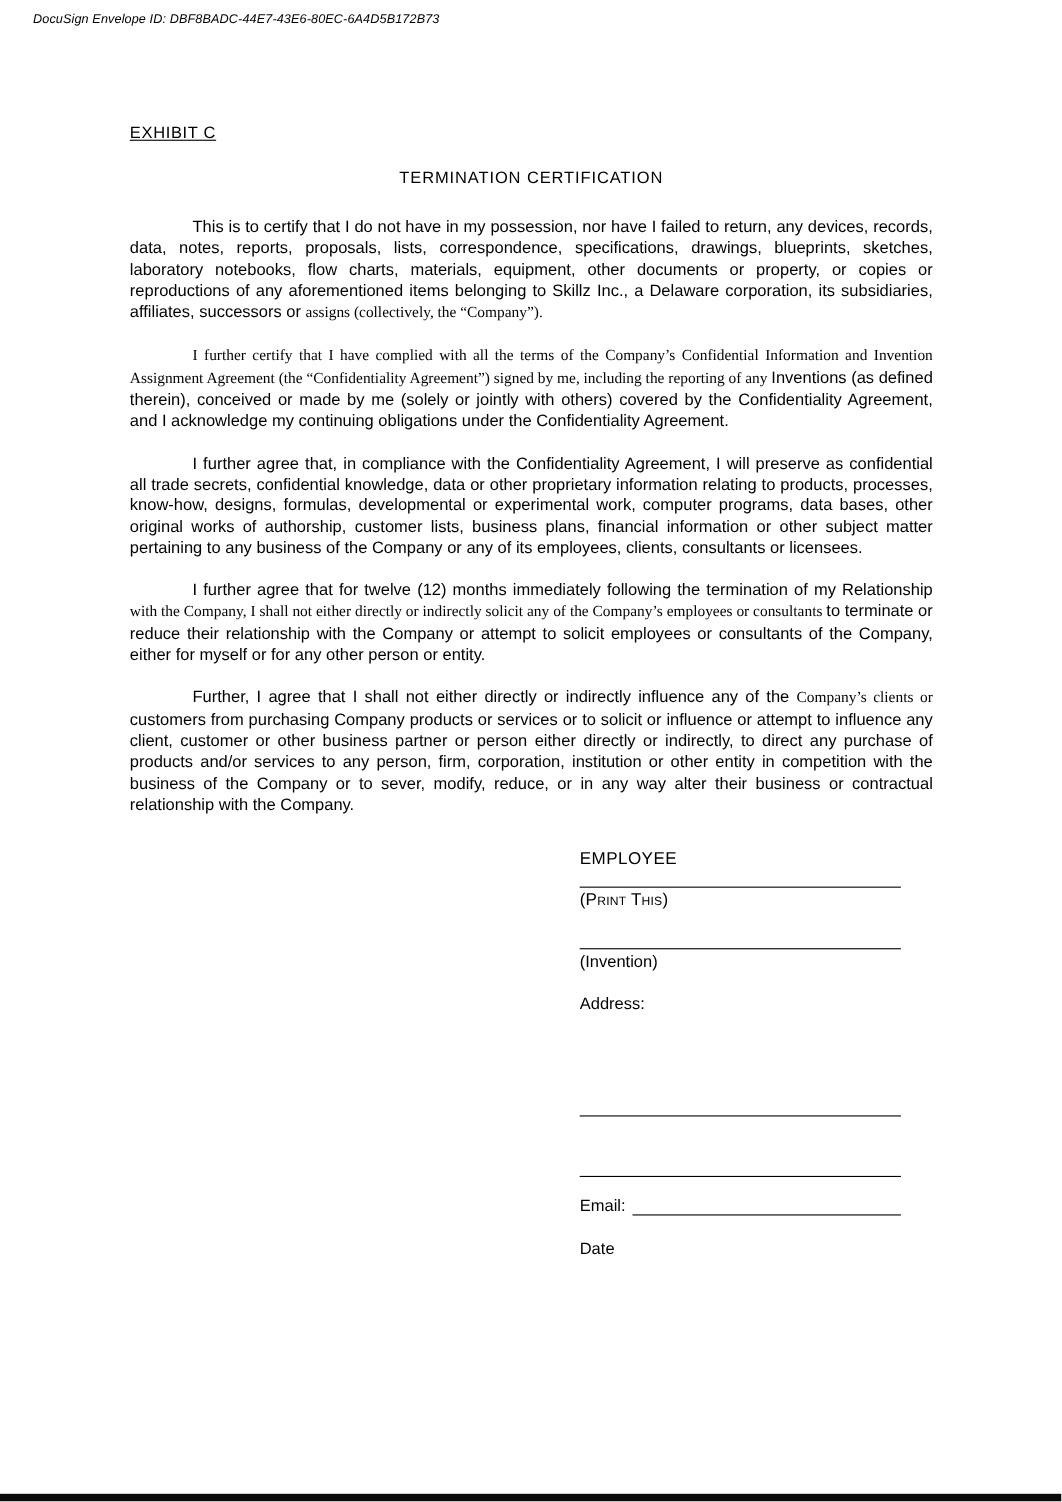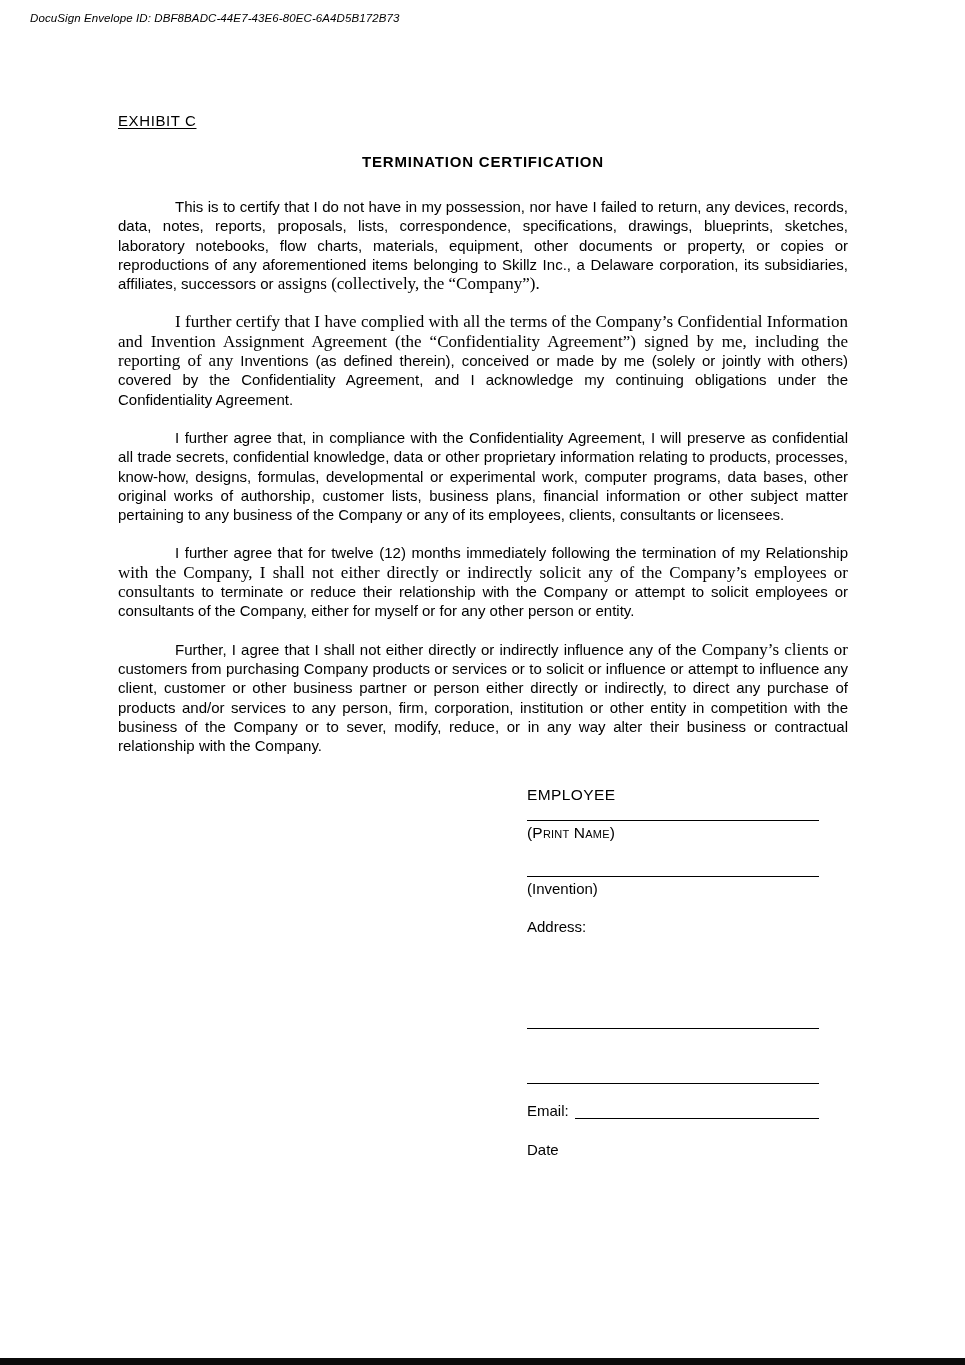--- a/index.html
+++ b/index.html
@@ -27,38 +27,38 @@
     text-align: left;
     font-size: 15px;
     font-weight: 400;
     letter-spacing: 0.6px;
     text-decoration: underline;
     text-underline-offset: 2px;
   }
   .doc-subtitle {
     text-align: center;
     font-size: 15px;
-    font-weight: 700;
+    font-weight: 400;
     letter-spacing: 0.8px;
     margin-top: 24px;
   }
   .doc-body {
     margin-top: 27px;
     font-size: 15px;
     line-height: 19.3px;
   }
   .para {
     text-align: justify;
     text-indent: 57px;
     margin-bottom: 19px;
   }
   .para span.u { }
   .para span.serif {
     font-family: "Liberation Serif", serif;
-    font-size: 17px;
+    font-size: 14px;
   }
   .sig-block {
     margin-left: 409px;
     margin-top: 30px;
     width: 292px;
     font-size: 15px;
   }
   .sig-heading {
     font-size: 15.5px;
     letter-spacing: 0.4px;
@@ -118,21 +118,21 @@
       <p class="para"><span class="serif">I further certify that I have complied with all the terms of the Company’s Confidential Information and Invention Assignment Agreement (the “</span><span class="u serif">Confidentiality Agreement</span><span class="serif">”) signed by me, including the reporting of any </span><span>Inventions (as defined therein), conceived or made by me (solely or jointly with others) covered by the Confidentiality Agreement, and I acknowledge my continuing obligations under the Confidentiality Agreement.</span></p>
       <p class="para"><span>I further agree that, in compliance with the Confidentiality Agreement, I will preserve as confidential all trade secrets, confidential knowledge, data or other proprietary information relating to products, processes, know-how, designs, formulas, developmental or experimental work, computer programs, data bases, other original works of authorship, customer lists, business plans, financial information or other subject matter pertaining to any business of the Company or any of its employees, clients, consultants or licensees.</span></p>
       <p class="para"><span>I further agree that for twelve (12) months immediately following the termination of my Relationship </span><span class="serif">with the Company, I shall not either directly or indirectly solicit any of the Company’s employees or consultants </span><span>to terminate or reduce their relationship with the Company or attempt to solicit employees or consultants of the Company, either for myself or for any other person or entity.</span></p>
       <p class="para"><span>Further, I agree that I shall not either directly or indirectly influence any of the </span><span class="serif">Company’s clients or </span><span>customers from purchasing Company products or services or to solicit or influence or attempt to influence any client, customer or other business partner or person either directly or indirectly, to direct any purchase of products and/or services to any person, firm, corporation, institution or other entity in competition with the business of the Company or to sever, modify, reduce, or in any way alter their business or contractual relationship with the Company.</span></p>
     </div>
 
   <div class="sig-block">
     <div class="sig-heading">EMPLOYEE</div>
 
     <div class="sig-line line-1"></div>
-    <div class="print-label">(Print Name)</div>
+    <div class="print-label">(Print This)</div>
 
     <div class="sig-line line-2"></div>
     <div class="sig-label">(Invention)</div>
 
     <div class="address-label">Address:</div>
 
     <div class="sig-line addr-line-1"></div>
     <div class="sig-line addr-line-2"></div>
 
     <div class="email-row">

